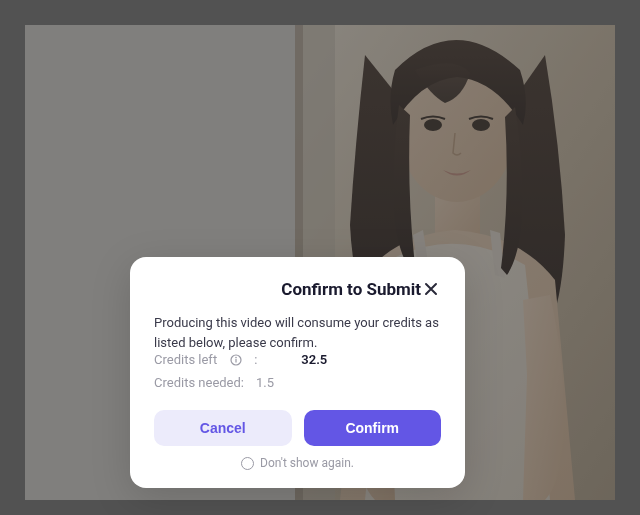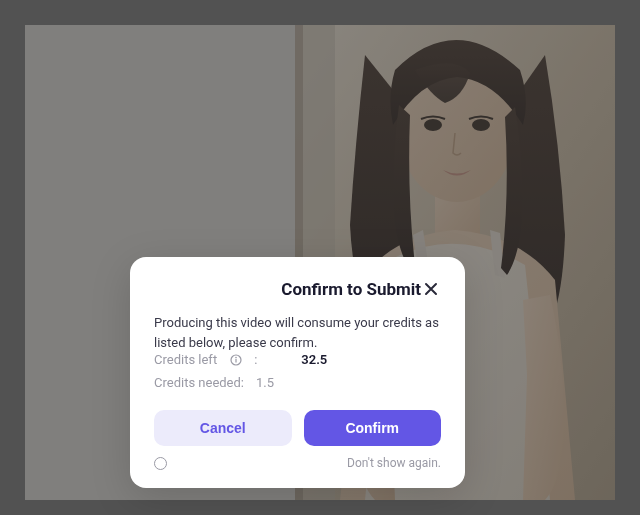--- a/index.html
+++ b/index.html
@@ -149,21 +149,21 @@
       background: #ecebfb;
       color: #6356e5;
     }
     .btn-submit {
       background: #6356e5;
       color: #ffffff;
     }
     .dont-show {
       display: flex;
       align-items: center;
-      justify-content: space-between;
+      justify-content: center;
       gap: 6px;
       font-size: 12px;
       color: #9a9aa5;
     }
     .radio-circle {
       width: 13px;
       height: 13px;
       border: 1.5px solid #9a9aa5;
       border-radius: 50%;
       display: inline-block;

